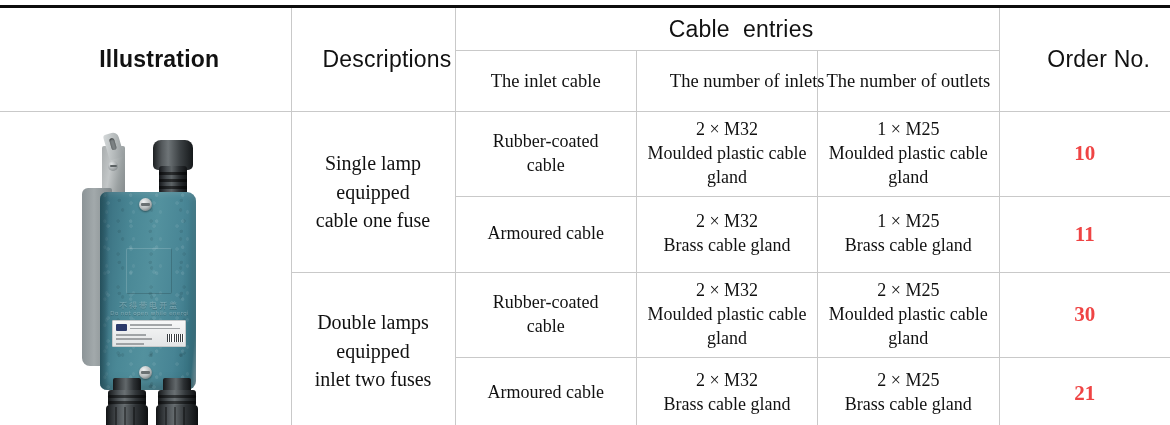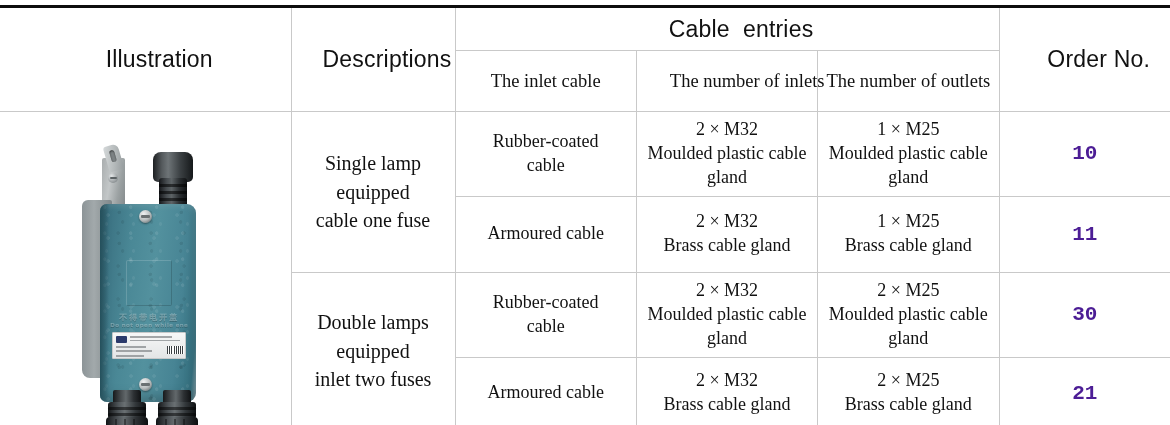--- a/index.html
+++ b/index.html
@@ -66,44 +66,43 @@
     color: #111111;
     line-height: 1.33;
   }
   .b-desc {
     font-family: "Liberation Serif", "DejaVu Serif", serif;
     font-size: 20px;
     line-height: 1.42;
     color: #111111;
   }
   .order-no {
-    font-family: Liberation Mono, monospace;
+    font-family: Liberation Serif, serif;
     font-size: 21px;
     font-weight: bold;
-    color: #4c1d95;
+    color: #ef4444;
   }
   .cell-pad { padding: 6px 4px; }
   .l1 { display:block; }
   .l2 { display:block; }
 
   
   .photo-wrap {
     position: relative;
     width: 100%;
     height: 292px;
     background: #ffffff;
   }
   .box-art {
     position: absolute;
     left: 50%;
-    top: 18px;
+    top: 6px;
     transform: translateX(-50%);
     width: 170px;
     height: 282px;
-    font-weight: bold;
   }
 
   
   .bracket {
     position: absolute;
     left: 42px; top: 16px;
     width: 23px; height: 50px;
     background: linear-gradient(100deg,#a9adae 0%,#c3c7c8 38%,#9aa0a1 72%,#848a8c 100%);
     border-radius: 2px;
   }
@@ -315,21 +314,21 @@
 </style>
 </head>
 <body>
 
 <div class="sheet">
 
   <table class="spec">
 
     <tbody>
         <tr>
-      <td rowspan="2" style="width:291px;height:48px;">
+      <td rowspan="2" style="width:291px;height:48px;font-weight:bold;">
         <span class="h-main">Illustration</span>
       </td>
       <td rowspan="2" style="width:164px;">
         <span class="h-main">Descriptions</span>
       </td>
       <td colspan="3" style="height:44px;">
         <span class="h-main">Cable  entries</span>
       </td>
       <td rowspan="2" style="width:171px;">
         <span class="h-main">Order No.</span>

